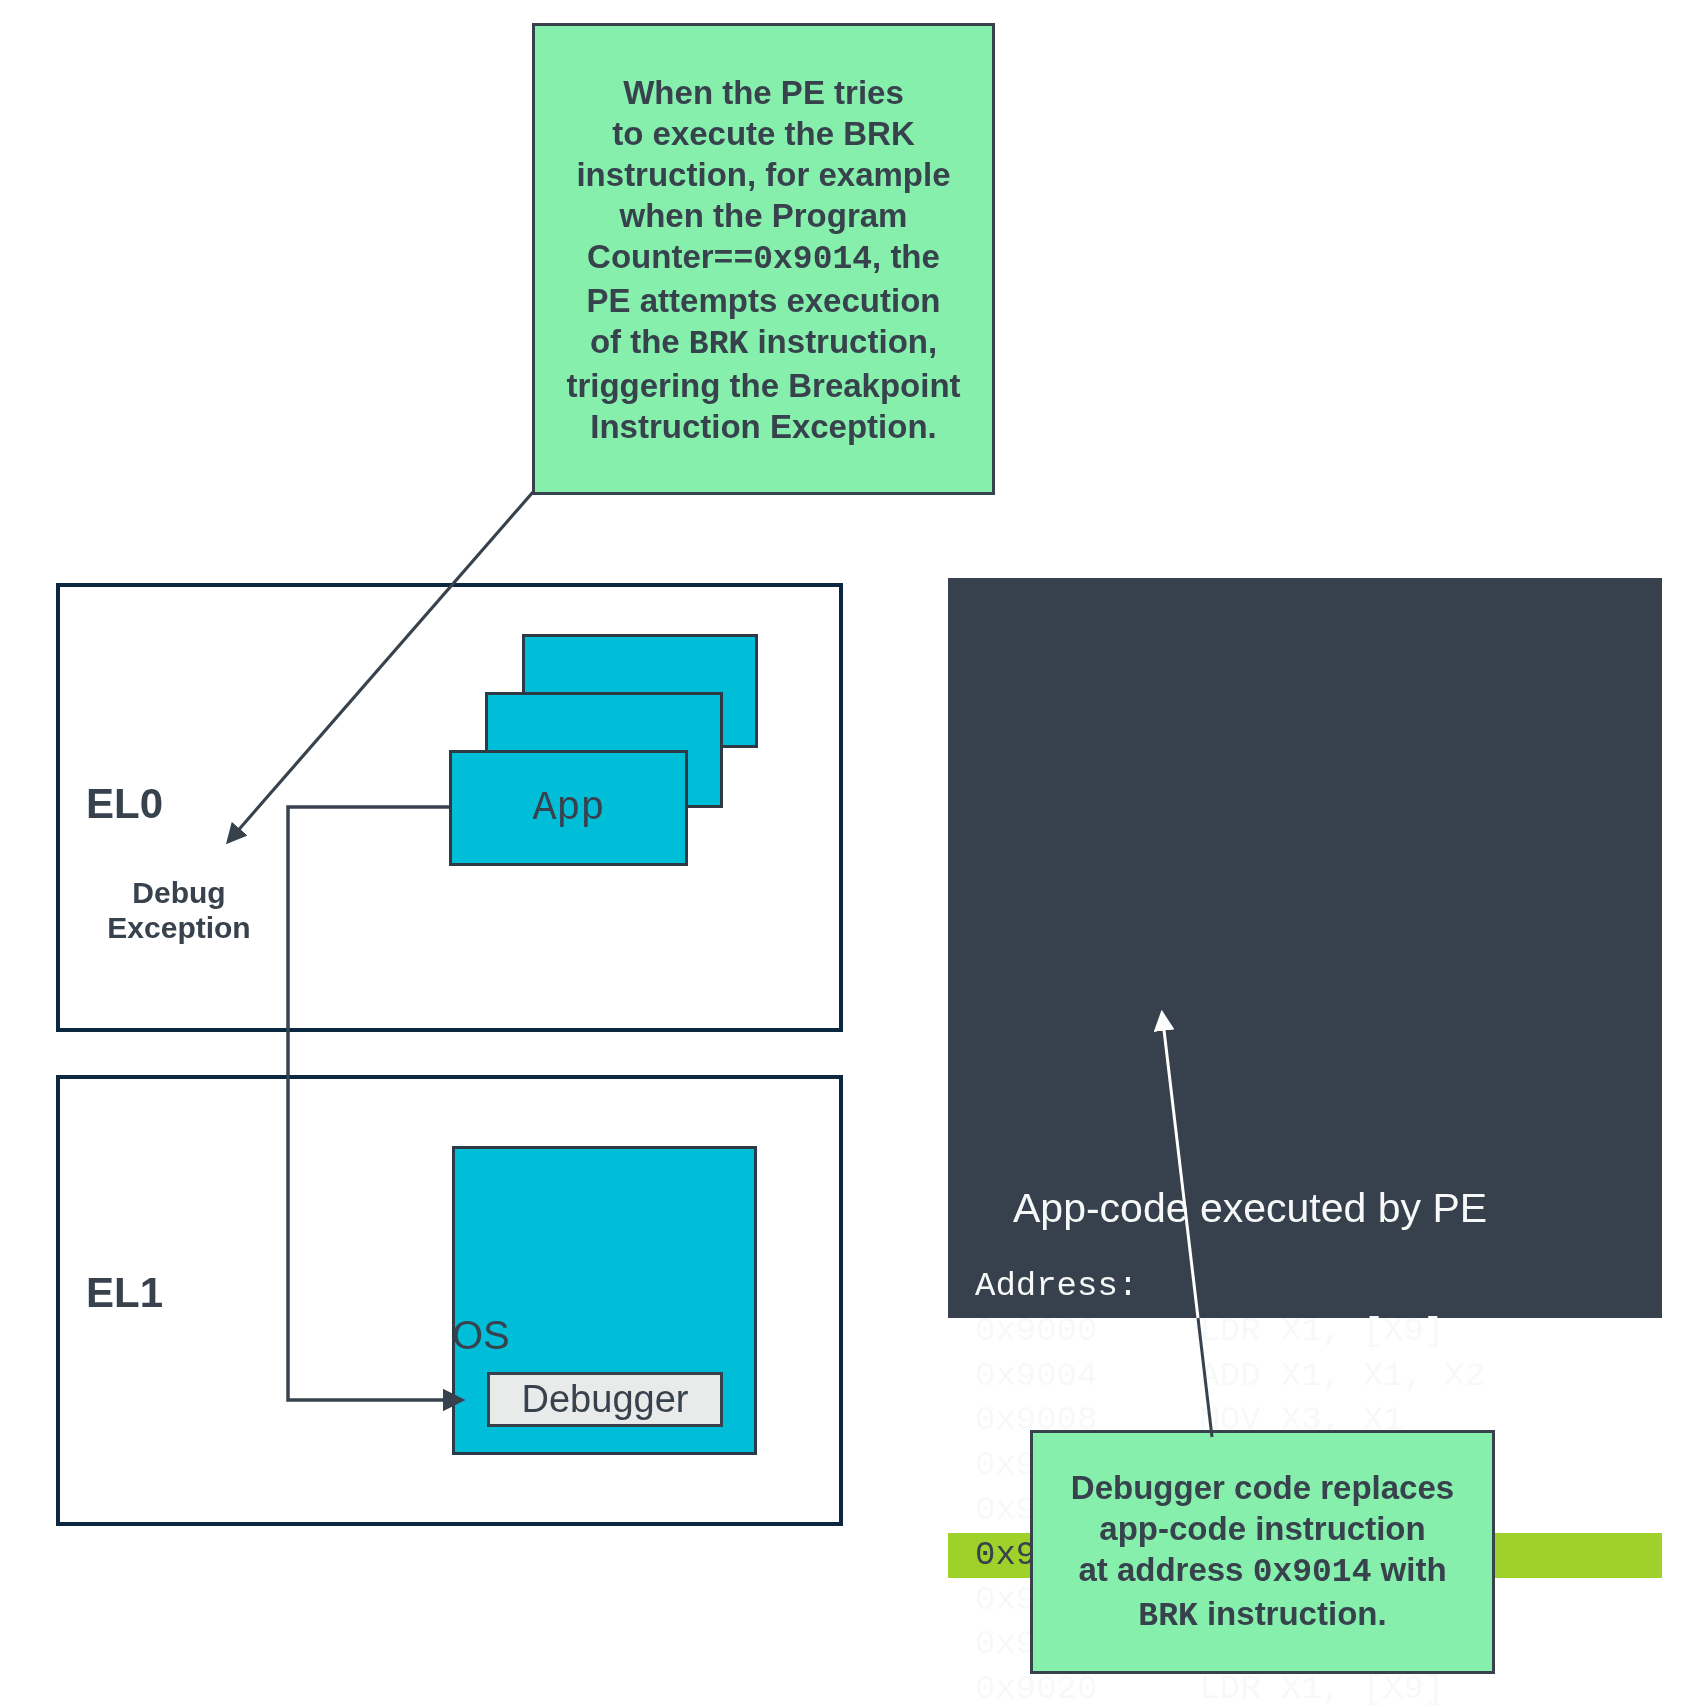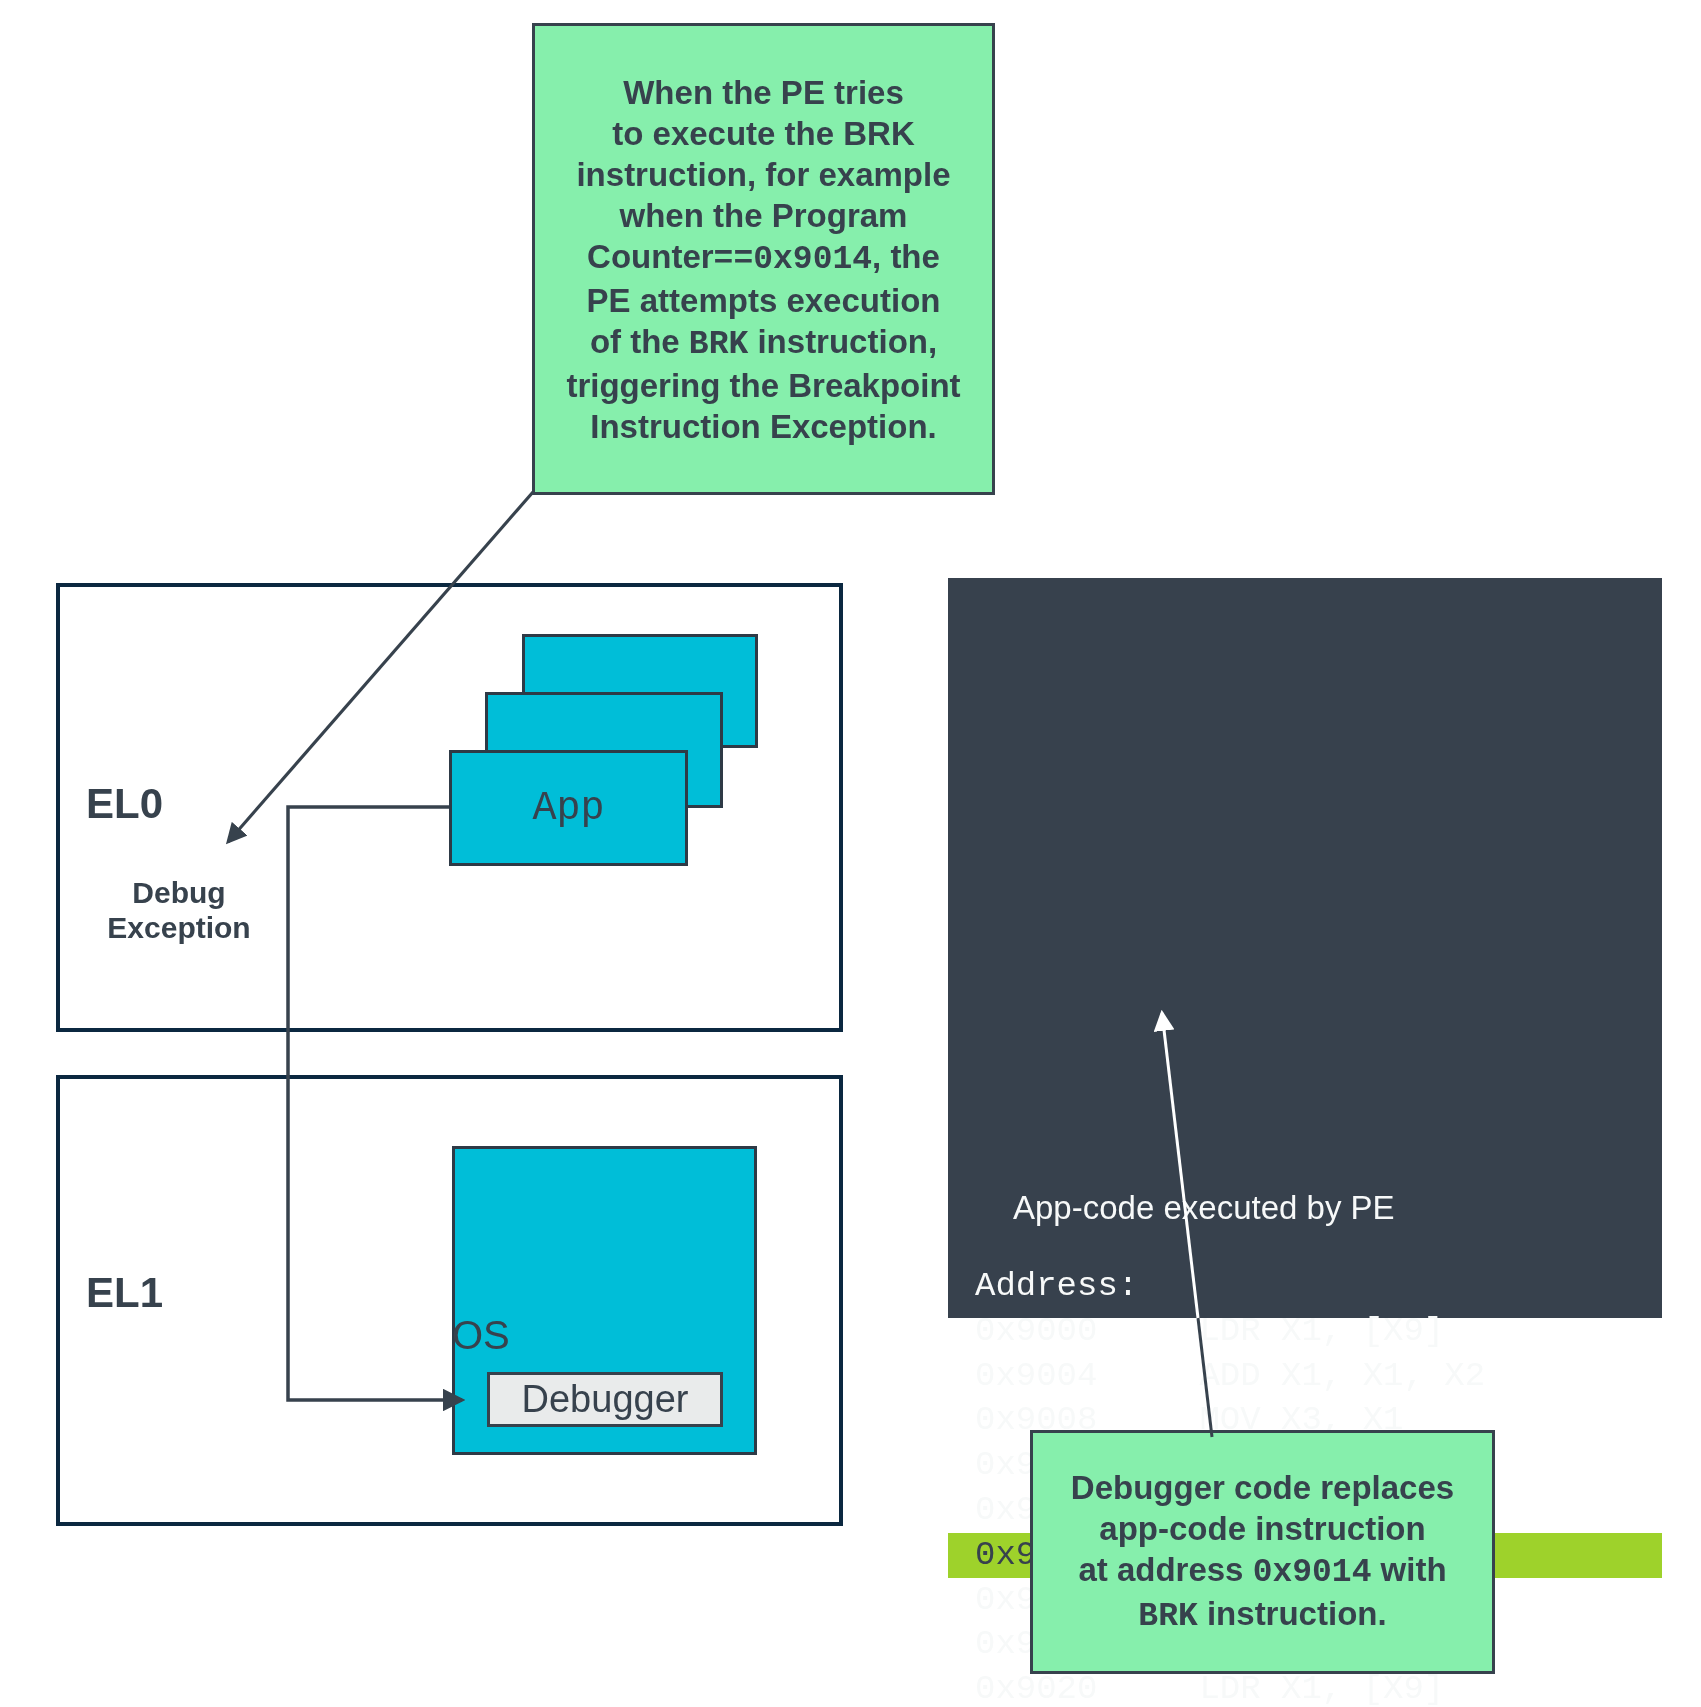--- a/index.html
+++ b/index.html
@@ -28,21 +28,21 @@
   .lvl-label{font-size:42px;font-weight:700;line-height:42px;}
   .small-label{font-size:30px;font-weight:600;line-height:35px;text-align:center;}
   .box-label{font-size:40px;font-weight:600;}
   .appfront{display:flex;align-items:center;justify-content:center;}
   #os-label{}
   #debugger-box{
     background:var(--ltgray);border:3px solid var(--slate);
     display:flex;align-items:center;justify-content:center;font-size:38px;font-weight:600;
   }
   #code-panel{background:var(--panel);}
-  #code-title{font-size:33px;font-weight:400;color:var(--codetext);line-height:46px;}
+  #code-title{font-size:41px;font-weight:400;color:var(--codetext);line-height:46px;}
   #code-block{font-family:"Liberation Mono",monospace;font-size:34px;color:var(--codetext);}
   .code-row{height:44.8px;line-height:44.8px;white-space:pre;padding-left:27px;}
   .code-row.hl{background:var(--green);color:var(--slate);}
   svg.overlay{position:absolute;left:0;top:0;pointer-events:none;}
 </style>
 </head>
 <body>
 
 <div id="stage">
 

